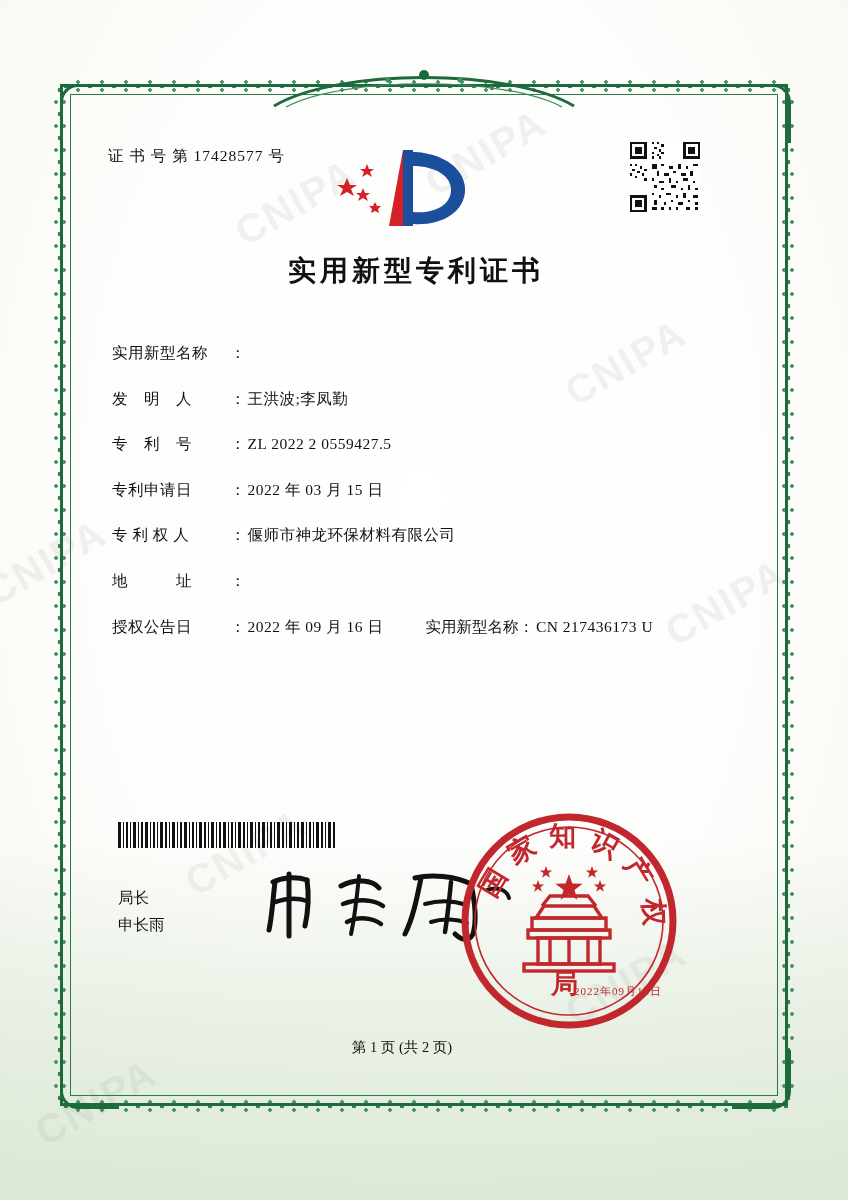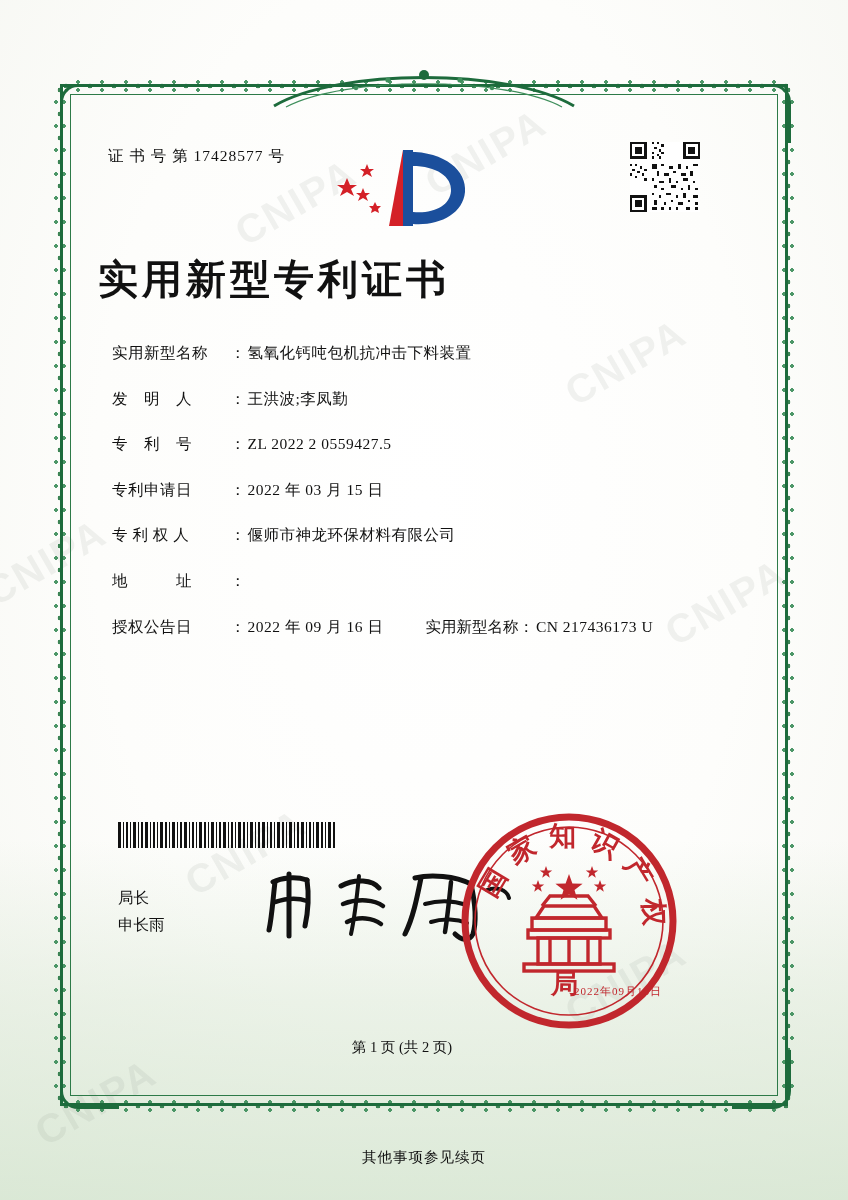--- a/index.html
+++ b/index.html
@@ -153,21 +153,22 @@
     position: absolute;
     left: 50%; top: 50px;
     transform: translateX(-50%);
     width: 170px; height: 92px;
   }
 
   #doc-title {
     position: absolute;
     left: 0; right: 0;
     top: 158px;
-    font-size: 40px;
+    text-align: center;
+    font-size: 28px;
     font-weight: bold;
     letter-spacing: 4px;
     color: #111;
     font-family: "Liberation Serif", "DejaVu Serif", serif;
     margin-left: 28px;
   }
 
   
   #fields {
     position: absolute;
@@ -414,21 +415,20 @@
       </g>
     </svg>
 
     <div id="doc-title">实用新型专利证书</div>
 
     <div id="fields">
 
       <div class="field-row">
         <span class="field-label">实用新型名称</span>
         <span class="field-colon">：</span>
-        <span class="field-value">氢氧化钙吨包机抗冲击下料装置</span>
       </div>
 
       <div class="field-row">
         <span class="field-label">发　明　人</span>
         <span class="field-colon">：</span>
         <span class="field-value">王洪波;李凤勤</span>
       </div>
 
       <div class="field-row">
         <span class="field-label">专　利　号</span>
@@ -561,15 +561,14 @@
         <textPath href="#sealArcBottom" startOffset="42%">局</textPath>
       </text>
     </svg>
 
     <div id="seal-date">2022年09月16日</div>
 
     <div id="page-num">第 1 页 (共 2 页)</div>
 
   </div>
 
-  <div id="footer-note">其他事项参见续页</div>
 
 </div>
 
 </body></html>

